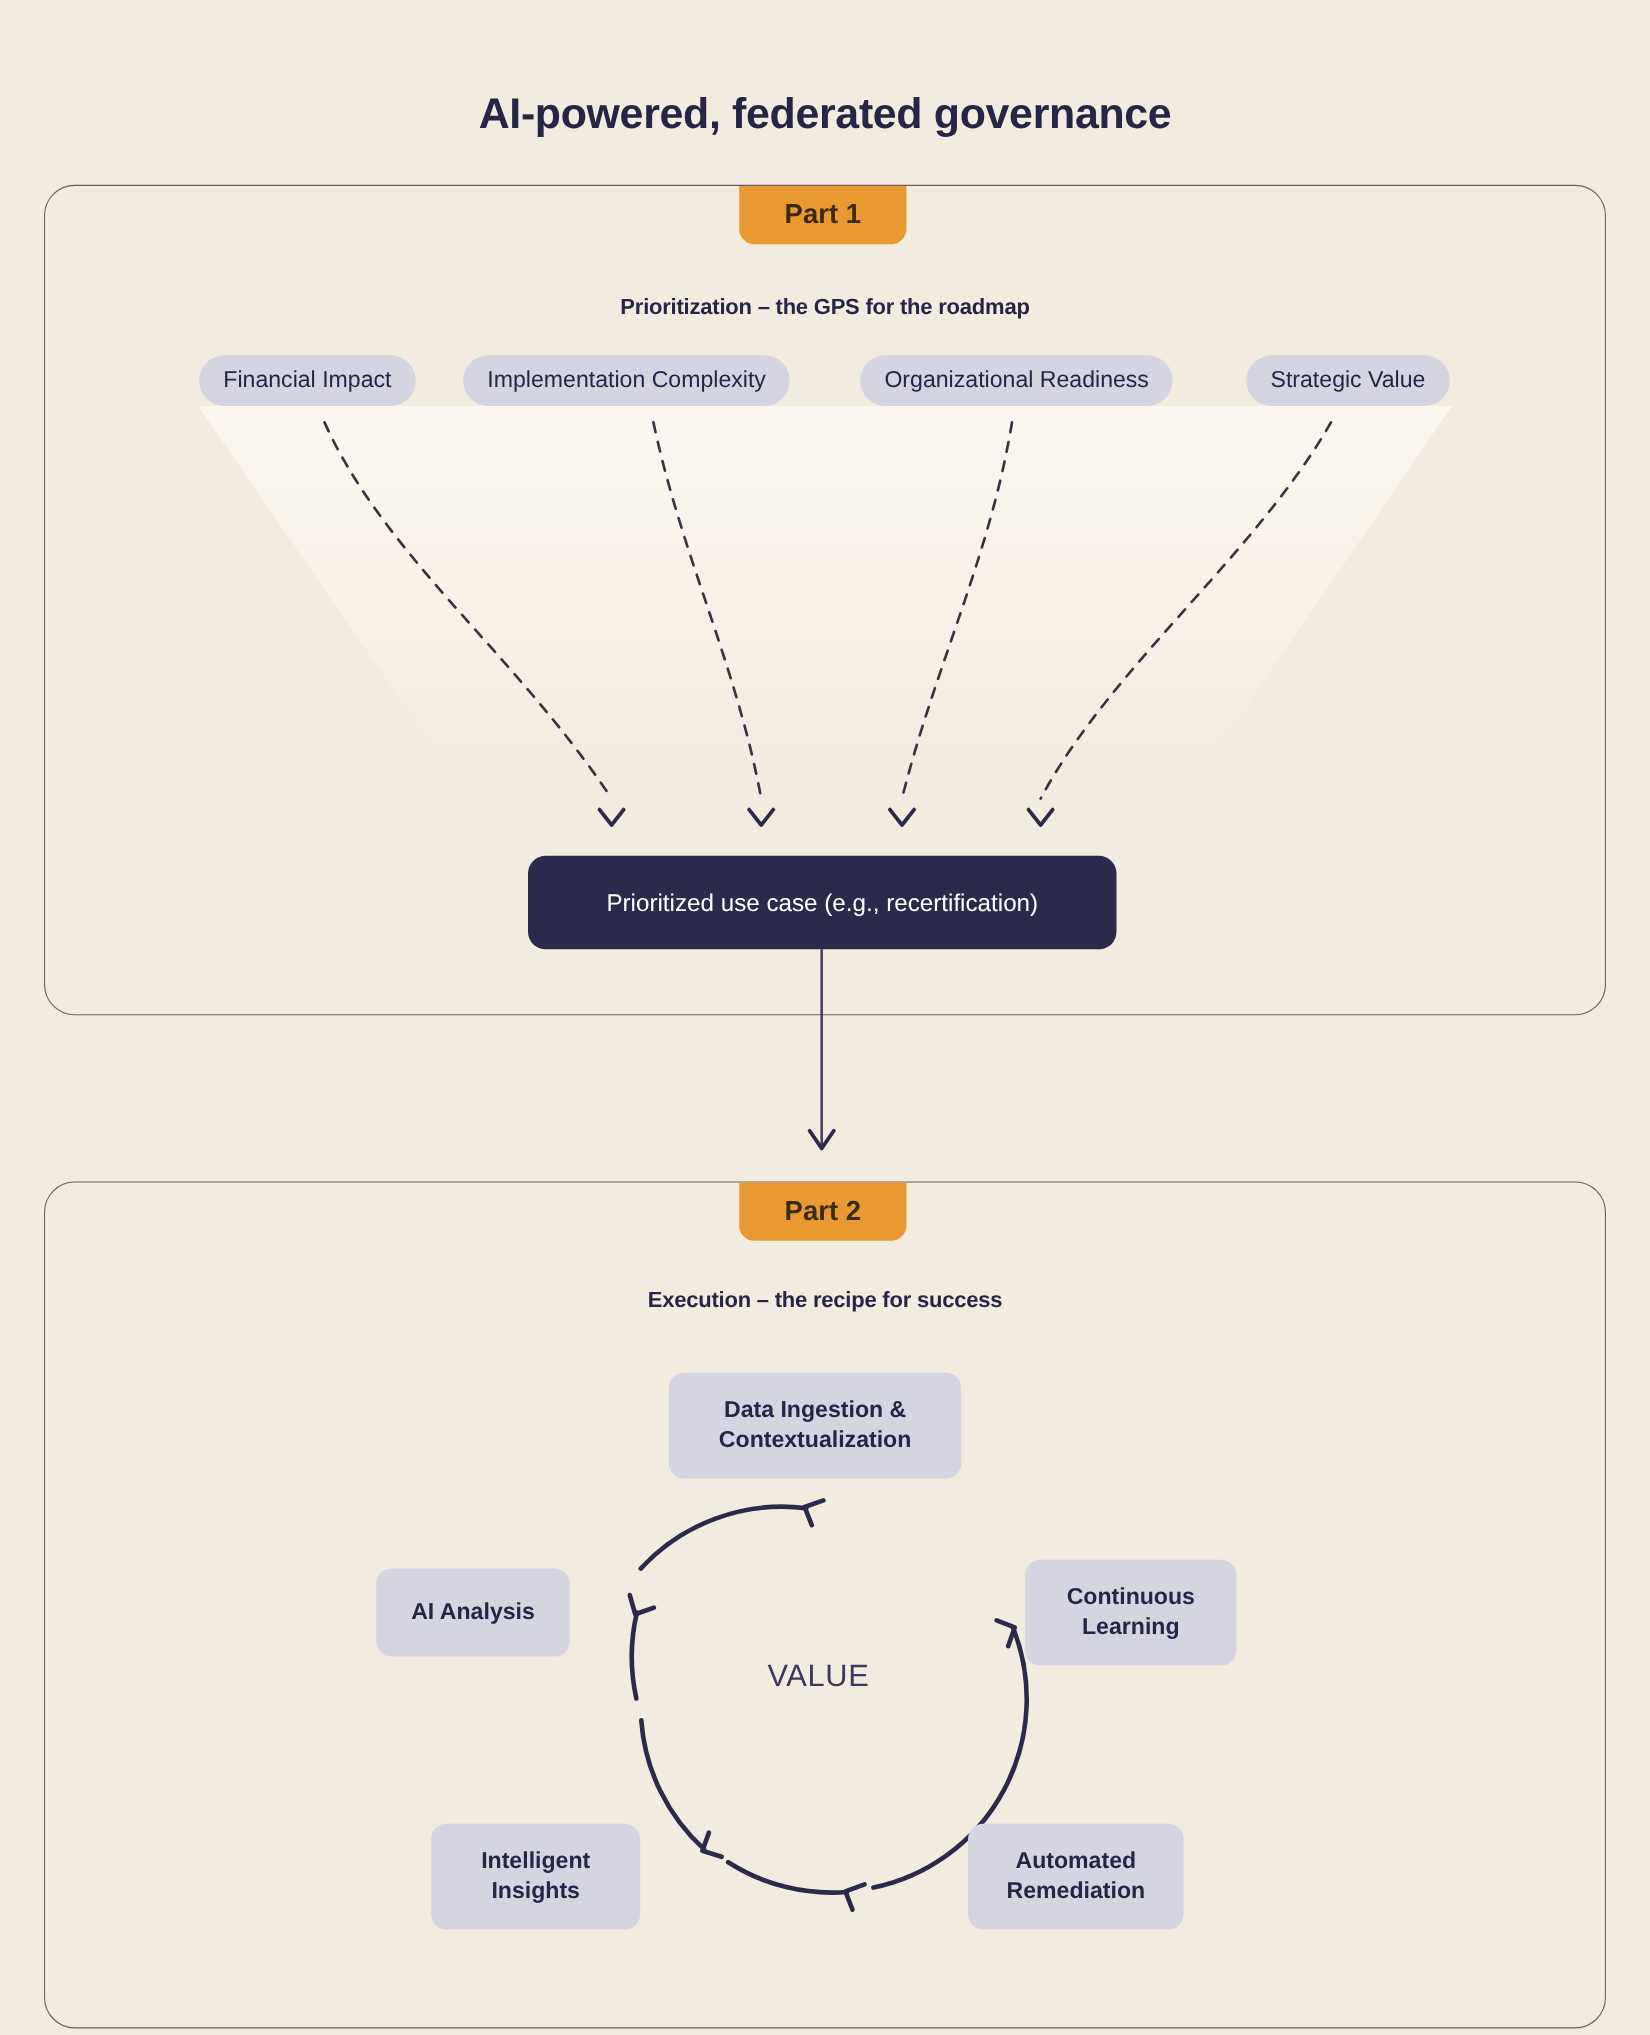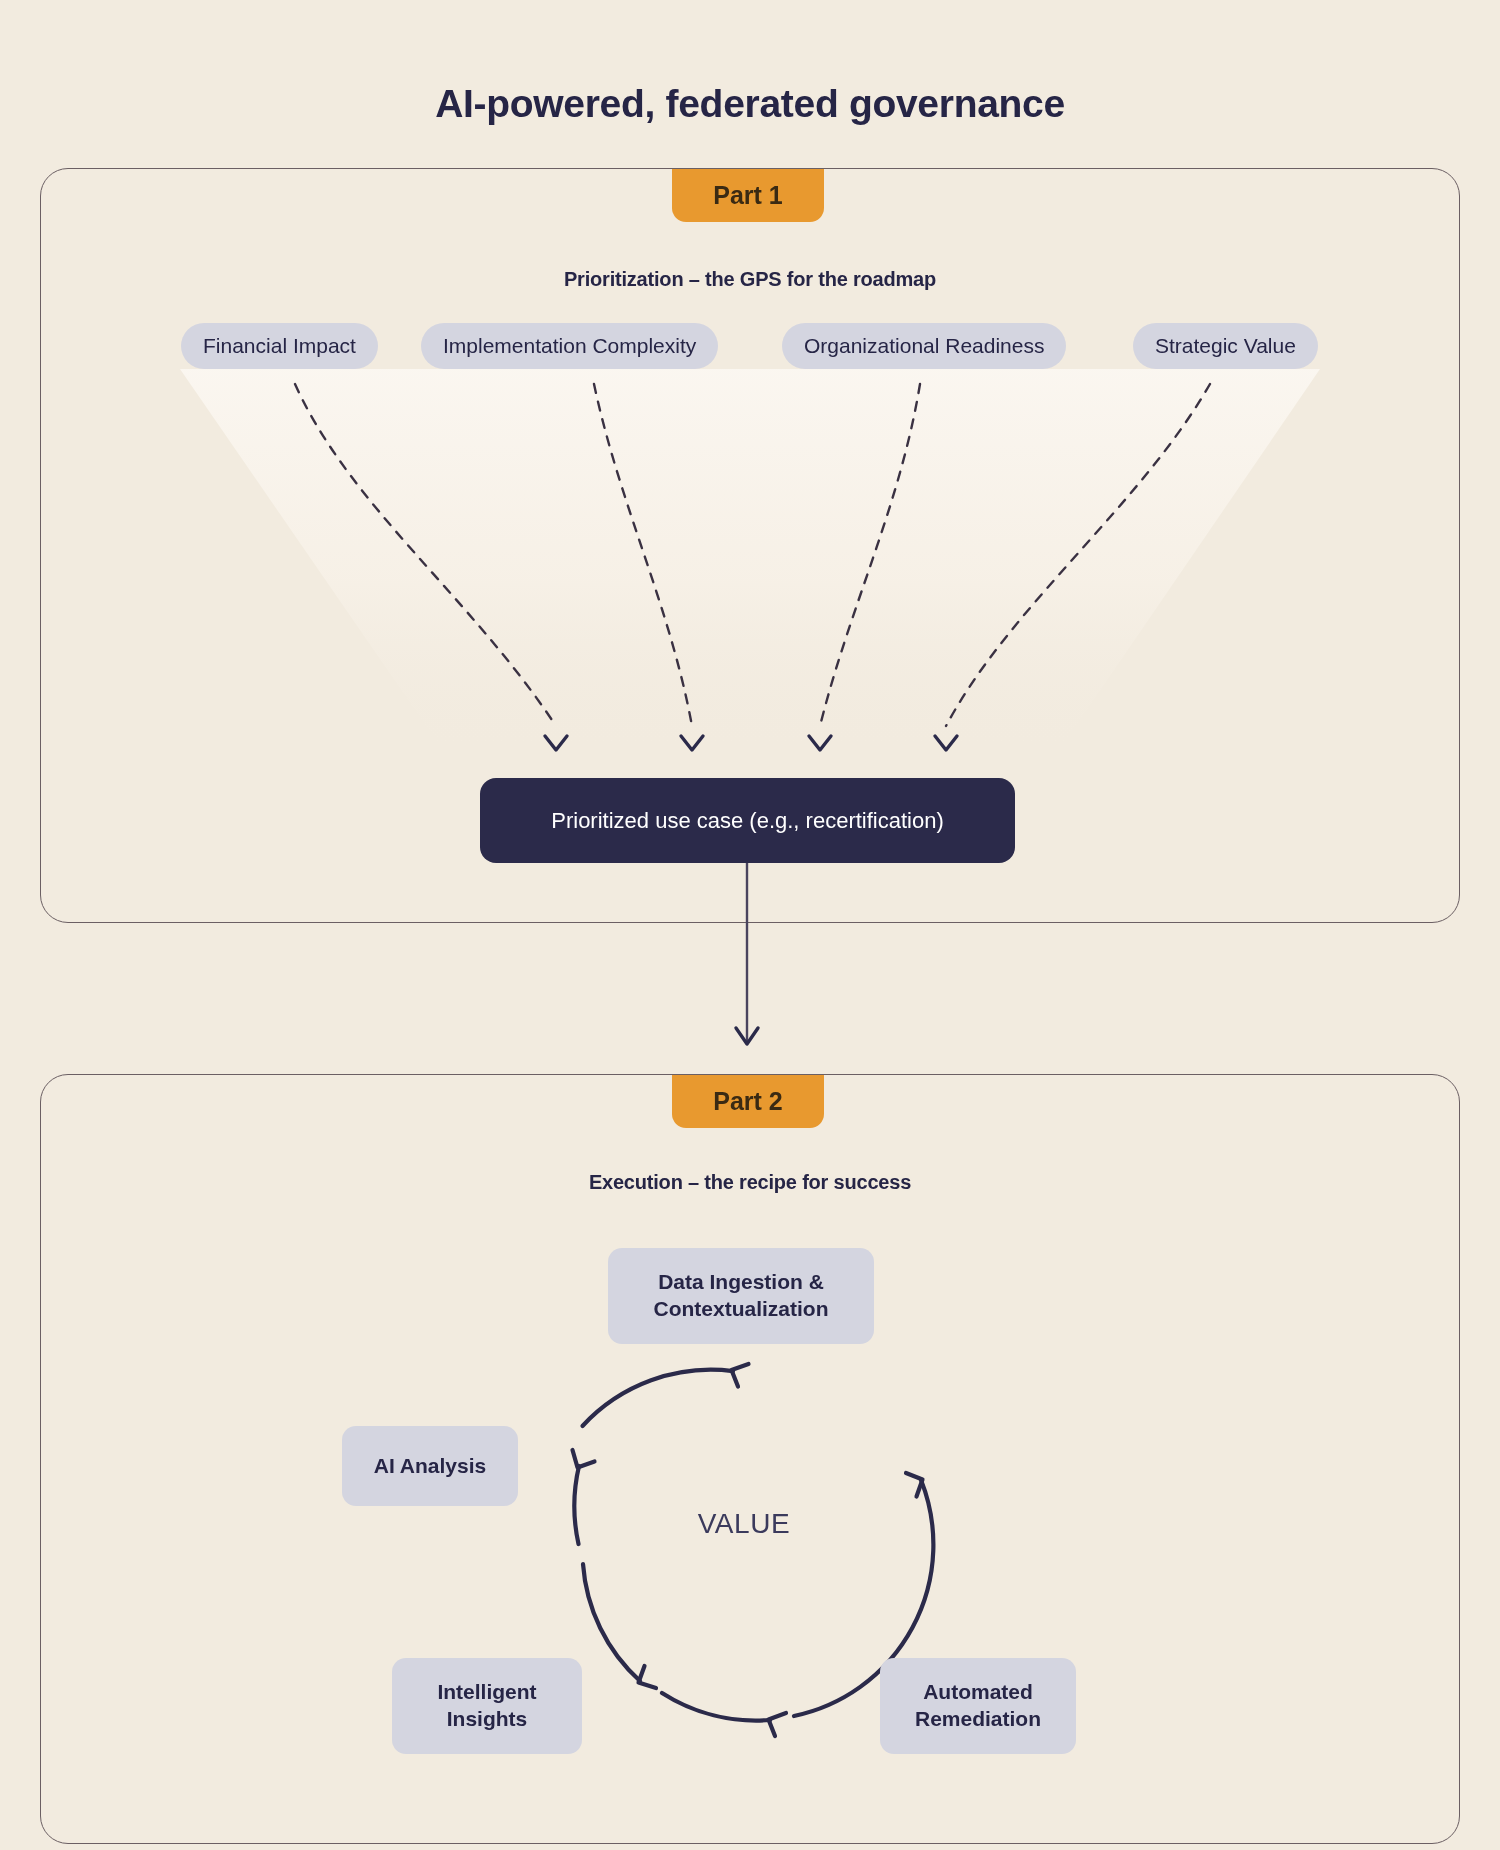--- a/index.html
+++ b/index.html
@@ -258,19 +258,21 @@
 
       <path d="M 401.0,164.0 A 175 175 0 0 1 274.0,400.0"></path>
       <path d="M 386.0,157.0 L 402.5,163.5 L 396.5,180.5"></path>
     </g>
   </svg>
 
   <div id="value-label">VALUE</div>
 
   <div class="node" id="node-0">Data Ingestion &amp;
 Contextualization</div>
+  <div class="node" id="node-1">Continuous
+Learning</div>
   <div class="node" id="node-2">Automated
 Remediation</div>
   <div class="node" id="node-3">Intelligent
 Insights</div>
   <div class="node" id="node-4">AI Analysis</div>
 
 </div>
 
 </body></html>

